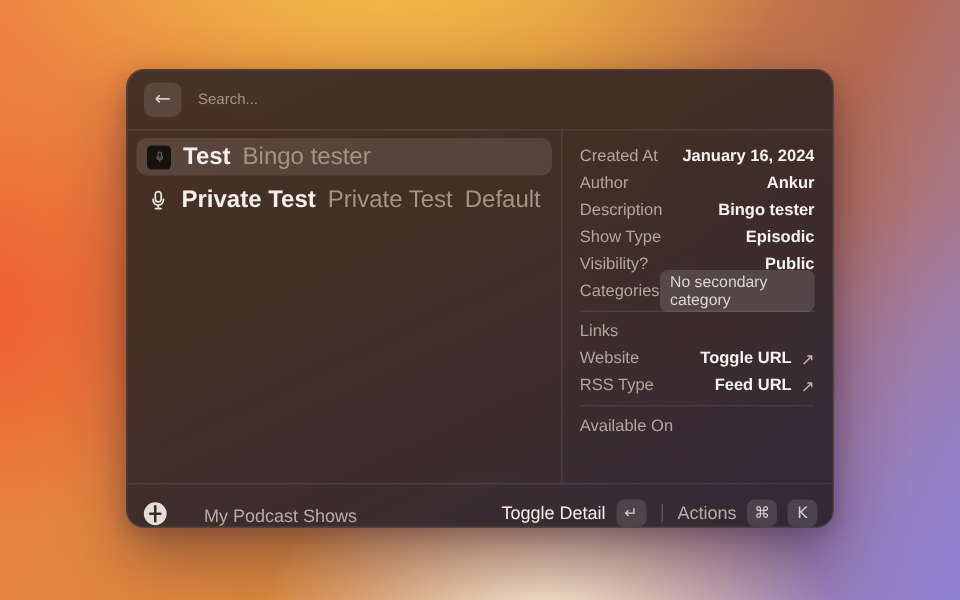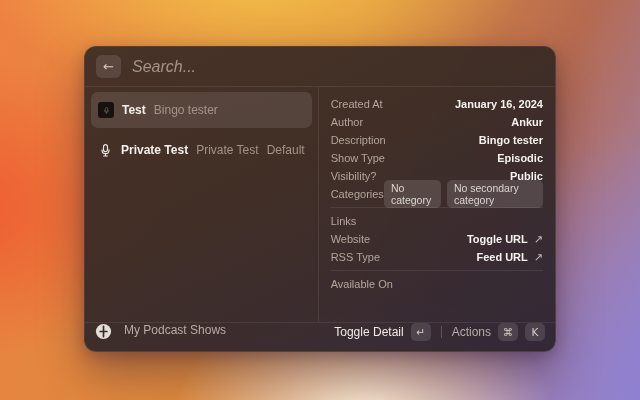--- a/index.html
+++ b/index.html
@@ -35,36 +35,35 @@
   }
   .back-btn {
     width:25px; height:23px; border-radius:6px;
     background:rgba(255,255,255,0.11);
     border:none; cursor:pointer;
     color:#d8cfc8; font-size:13px; line-height:23px; text-align:center;
     font-family:"DejaVu Sans", sans-serif;
   }
   .search-input {
     flex:1; background:transparent; border:none; outline:none;
-    font-size:16px; color:#f2ece7;
+    font-size:10px; color:#f2ece7;
     font-family:"Liberation Sans", sans-serif;
-    font-style:italic;
   }
   .search-input::placeholder { color:#a5948a; }
   
   .body { flex:1; display:flex; min-height:0; }
   .list {
     flex:0 0 178px; border-right:1px solid rgba(255,255,255,0.08);
     padding:5px 6px;
   }
   .row {
-    height:36px; border-radius:7px;
+    height:25px; border-radius:7px;
     display:flex; align-items:center; gap:8px;
     padding:0 7px; margin-bottom:4px;
-    font-size:12px; cursor:pointer;
+    font-size:16px; cursor:pointer;
   }
   .row.selected { background:rgba(255,255,255,0.10); }
   .row-title { font-weight:700; color:#f4efeb; white-space:nowrap; }
   .row-sub { color:#a59387; white-space:nowrap; }
   .row-acc { margin-left:auto; color:#a59387; white-space:nowrap; }
   .art {
     width:16px; height:16px; border-radius:3px; flex:0 0 16px;
     background:#18120f; display:flex; align-items:center; justify-content:center;
   }
   .mic-ic { width:15px; height:15px; flex:0 0 15px; }
@@ -80,21 +79,21 @@
     background:rgba(255,255,255,0.13); color:#ddd6d0;
     border-radius:5px; padding:2px 7px; font-size:10.5px; line-height:12px;
   }
   .sep { border:none; border-top:1px solid rgba(255,255,255,0.09); margin:4px 0; }
   .link-value { display:flex; align-items:center; gap:6px; cursor:pointer; }
   .ext-arrow { color:#cbb7aa; font-size:11px; font-family:"DejaVu Sans", sans-serif; }
   
   .footer {
     height:29px; flex:0 0 29px;
     border-top:1px solid rgba(255,255,255,0.08);
-    display:flex; align-items:flex-start; gap:12px;
+    display:flex; align-items:flex-end; gap:24px;
     padding:0 10px; font-size:12px;
   }
   .app-ic { width:17px; height:17px; }
   .app-name { color:#b7aca4; }
   .footer-right { margin-left:auto; display:flex; align-items:center; gap:7px; }
   .action-primary { color:#f2ece7; font-weight:400; cursor:pointer; }
   .action-secondary { color:#b7aca4; cursor:pointer; }
   .kbd {
     background:rgba(255,255,255,0.12); color:#d6cec8;
     border-radius:5px; min-width:20px; height:18px; line-height:18px;
@@ -160,21 +159,20 @@
         <span class="meta-label">Show Type</span>
         <span class="meta-value">Episodic</span>
       </div>
       <div class="meta-row">
         <span class="meta-label">Visibility?</span>
         <span class="meta-value">Public</span>
       </div>
       <div class="meta-row">
         <span class="meta-label">Categories</span>
         <span class="tags">
-          <span class="tag">No category</span>
           <span class="tag">No secondary category</span>
         </span>
       </div>
 
       <hr class="sep">
 
       <div class="meta-row">
         <span class="meta-label">Links</span>
       </div>
       <div class="meta-row">

